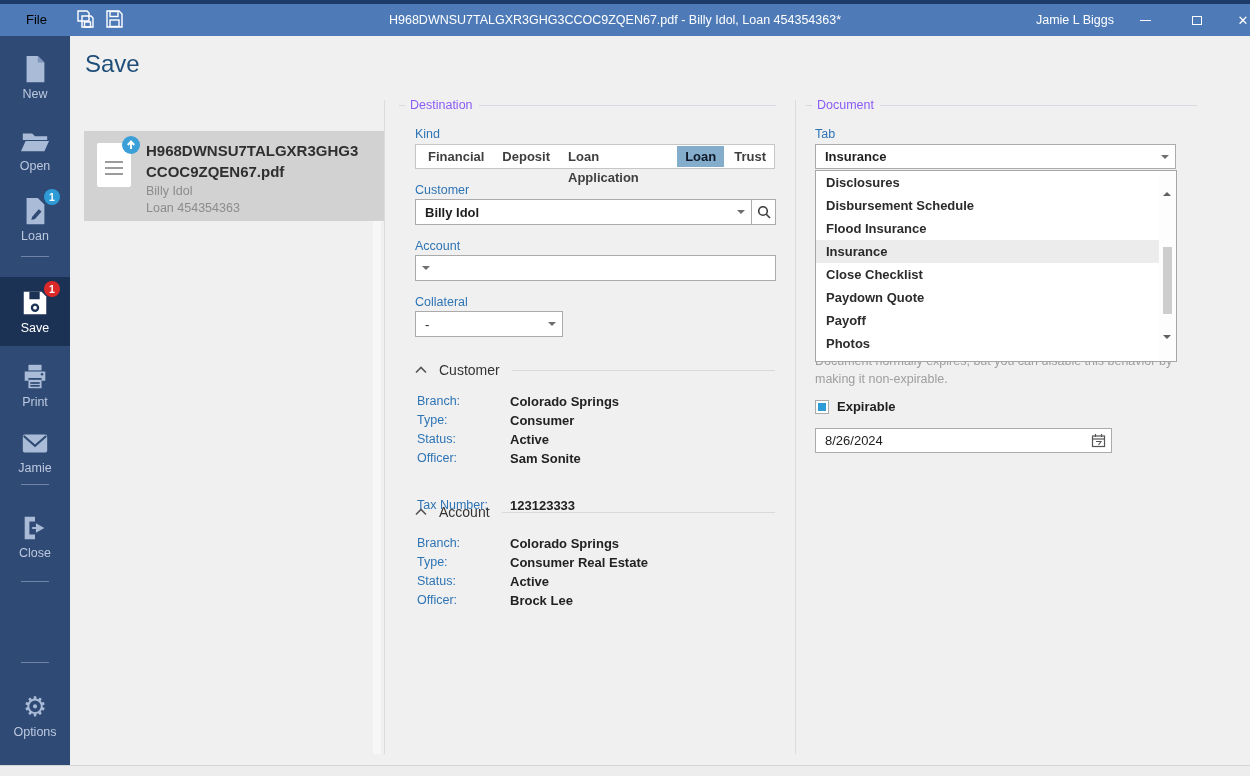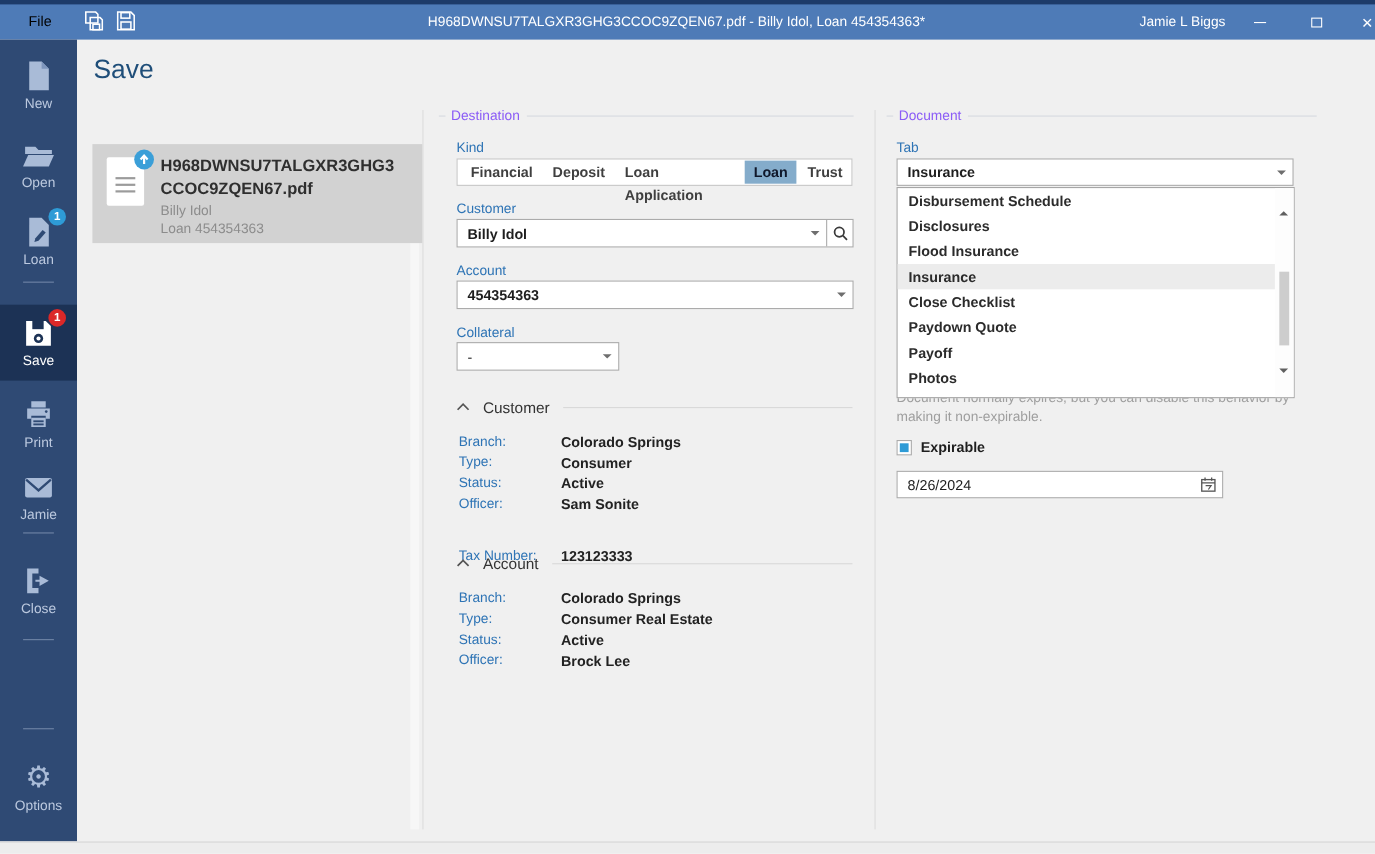--- a/index.html
+++ b/index.html
@@ -281,21 +281,20 @@
     <span class="search-btn">
       <svg width="14" height="14" viewBox="0 0 14 14" fill="none" stroke="#3A3A3A" stroke-width="1.6">
           <circle cx="6" cy="6" r="4.3"></circle>
           <path d="M9.3 9.3 L13 13"></path>
         </svg>
     </span>
   </div>
 
   <div class="blue-label" style="left:415px; top:239px;">Account</div>
   <div class="combo" style="left:415px; top:255px; width:361px; height:26px;">
-    <span class="val">454354363</span>
     <span class="arrow">
         <span class="tri-down"></span>
       </span>
   </div>
 
   <div class="blue-label" style="left:415px; top:295px;">Collateral</div>
   <div class="combo" style="left:415px; top:311px; width:148px; height:26px;">
     <span class="val plain">-</span>
     <span class="arrow">
         <span class="tri-down"></span>
@@ -341,22 +340,22 @@
   <div class="combo" style="left:815px; top:144px; width:361px; height:25px;">
     <span class="val">Insurance</span>
     <span class="arrow">
         <span class="tri-down"></span>
       </span>
   </div>
 
   <div class="help-text">Document normally expires, but you can disable this behavior by making it non-expirable.</div>
 
   <div class="dropdown">
+    <div class="opt">Disclosures</div>
     <div class="opt">Disbursement Schedule</div>
-    <div class="opt">Disclosures</div>
     <div class="opt">Flood Insurance</div>
     <div class="opt selected">Insurance</div>
     <div class="opt">Close Checklist</div>
     <div class="opt">Paydown Quote</div>
     <div class="opt">Payoff</div>
     <div class="opt">Photos</div>
     <div class="dd-sb">
       <span class="up"><span class="tri-up" style="border-bottom-color:#606060;"></span></span>
       <span class="thumb"></span>
       <span class="down"><span class="tri-down" style="border-top-color:#606060;"></span></span>

